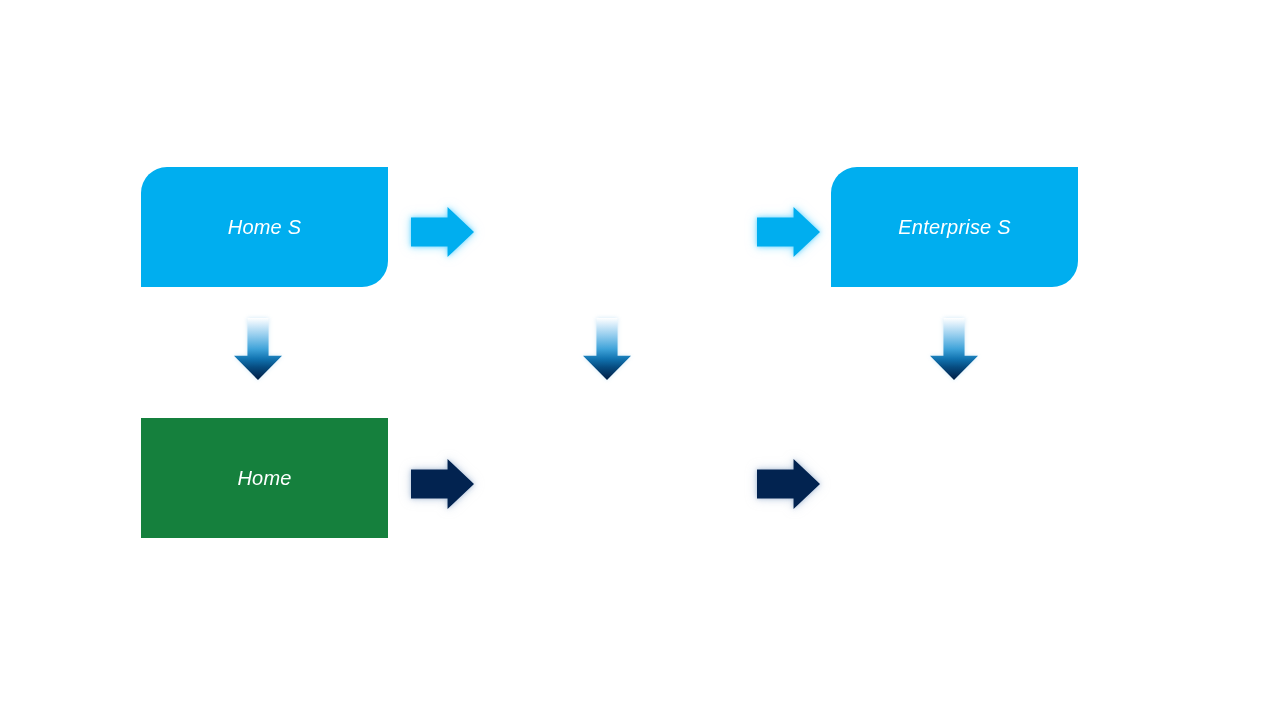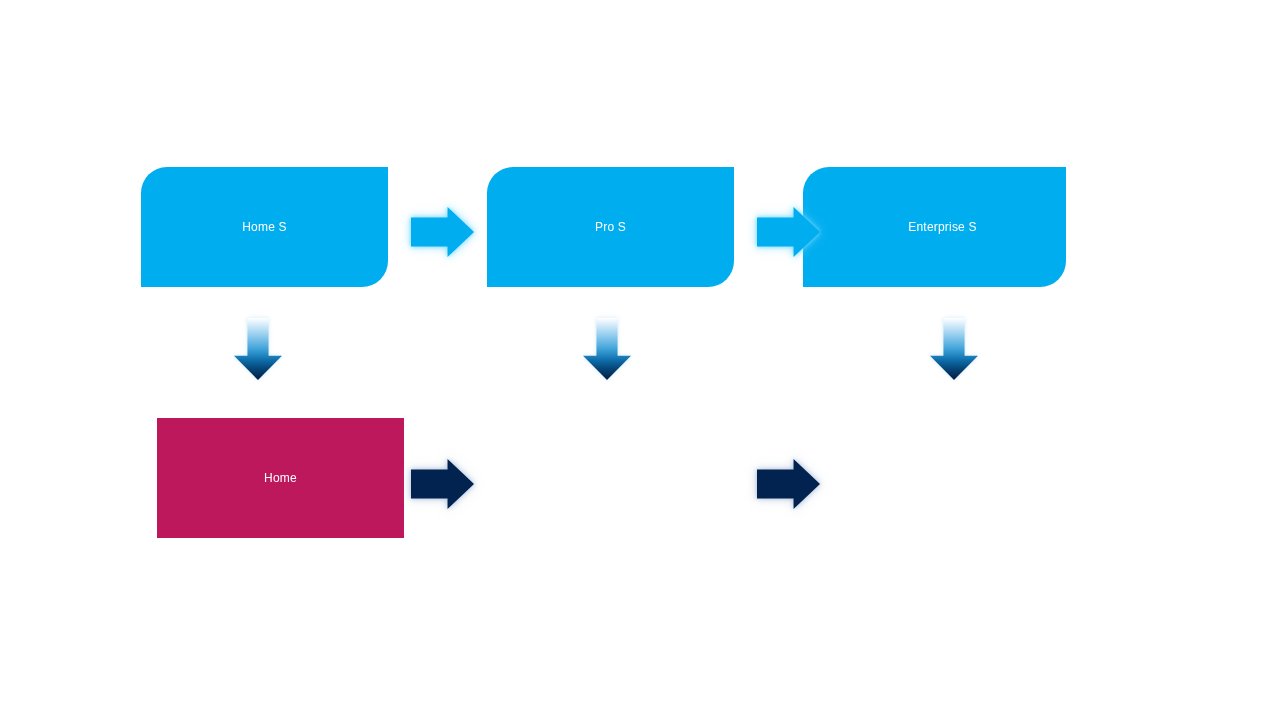--- a/index.html
+++ b/index.html
@@ -24,34 +24,34 @@
     display: flex;
     align-items: center;
     justify-content: center;
   }
   .box-top {
     background: #00aeef;
     border-radius: 26px 0 26px 0; 
     top: 167px;
   }
   .box-bottom {
-    background: #be185d;
+    background: #15803d;
     top: 418px;
-    margin-left: 16px;
   }
   .col-1 { left: 141px; }
   .col-2 { left: 487px; }
-  .col-3 { left: 803px; padding-left: 16px; }
+  .col-3 { left: 831px; }
 
   .box-label {
     color: #ffffff;
-    font-size: 12px;
+    font-size: 20px;
     font-weight: 400;
     letter-spacing: 0.2px;
     white-space: nowrap;
+    font-style: italic;
   }
 
   
   .right-arrow-wrap {
     position: absolute;
     width: 63px;
     height: 50px;
   }
   .right-arrow-wrap.light {
     top: 207px;
@@ -98,23 +98,20 @@
   }
 </style>
 </head>
 <body>
 
 <div class="stage">
 
   <div class="box box-top col-1">
     <span class="box-label">Home S</span>
   </div>
-  <div class="box box-top col-2">
-    <span class="box-label">Pro S</span>
-  </div>
   <div class="box box-top col-3">
     <span class="box-label">Enterprise S</span>
   </div>
 
   <div class="right-arrow-wrap light gap-1">
     <div class="right-arrow-shape light"></div>
   </div>
   <div class="right-arrow-wrap light gap-2">
     <div class="right-arrow-shape light"></div>
   </div>

